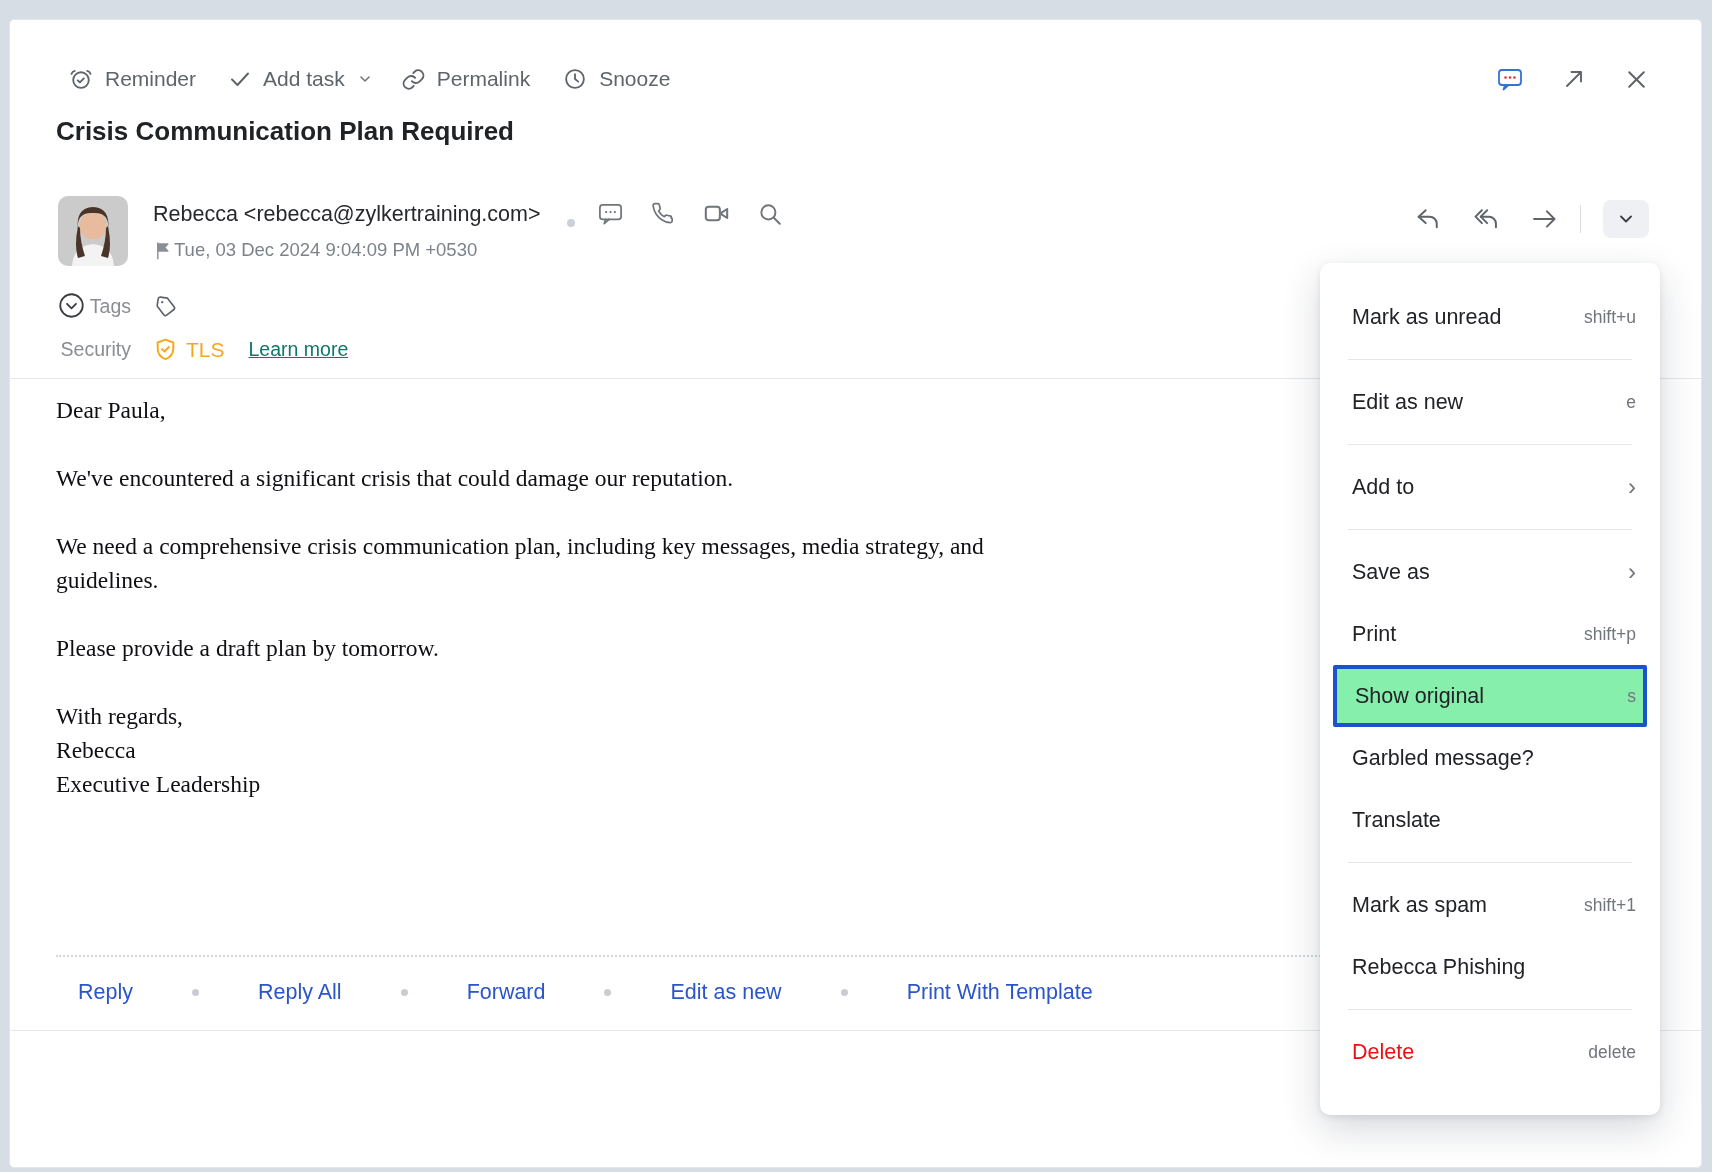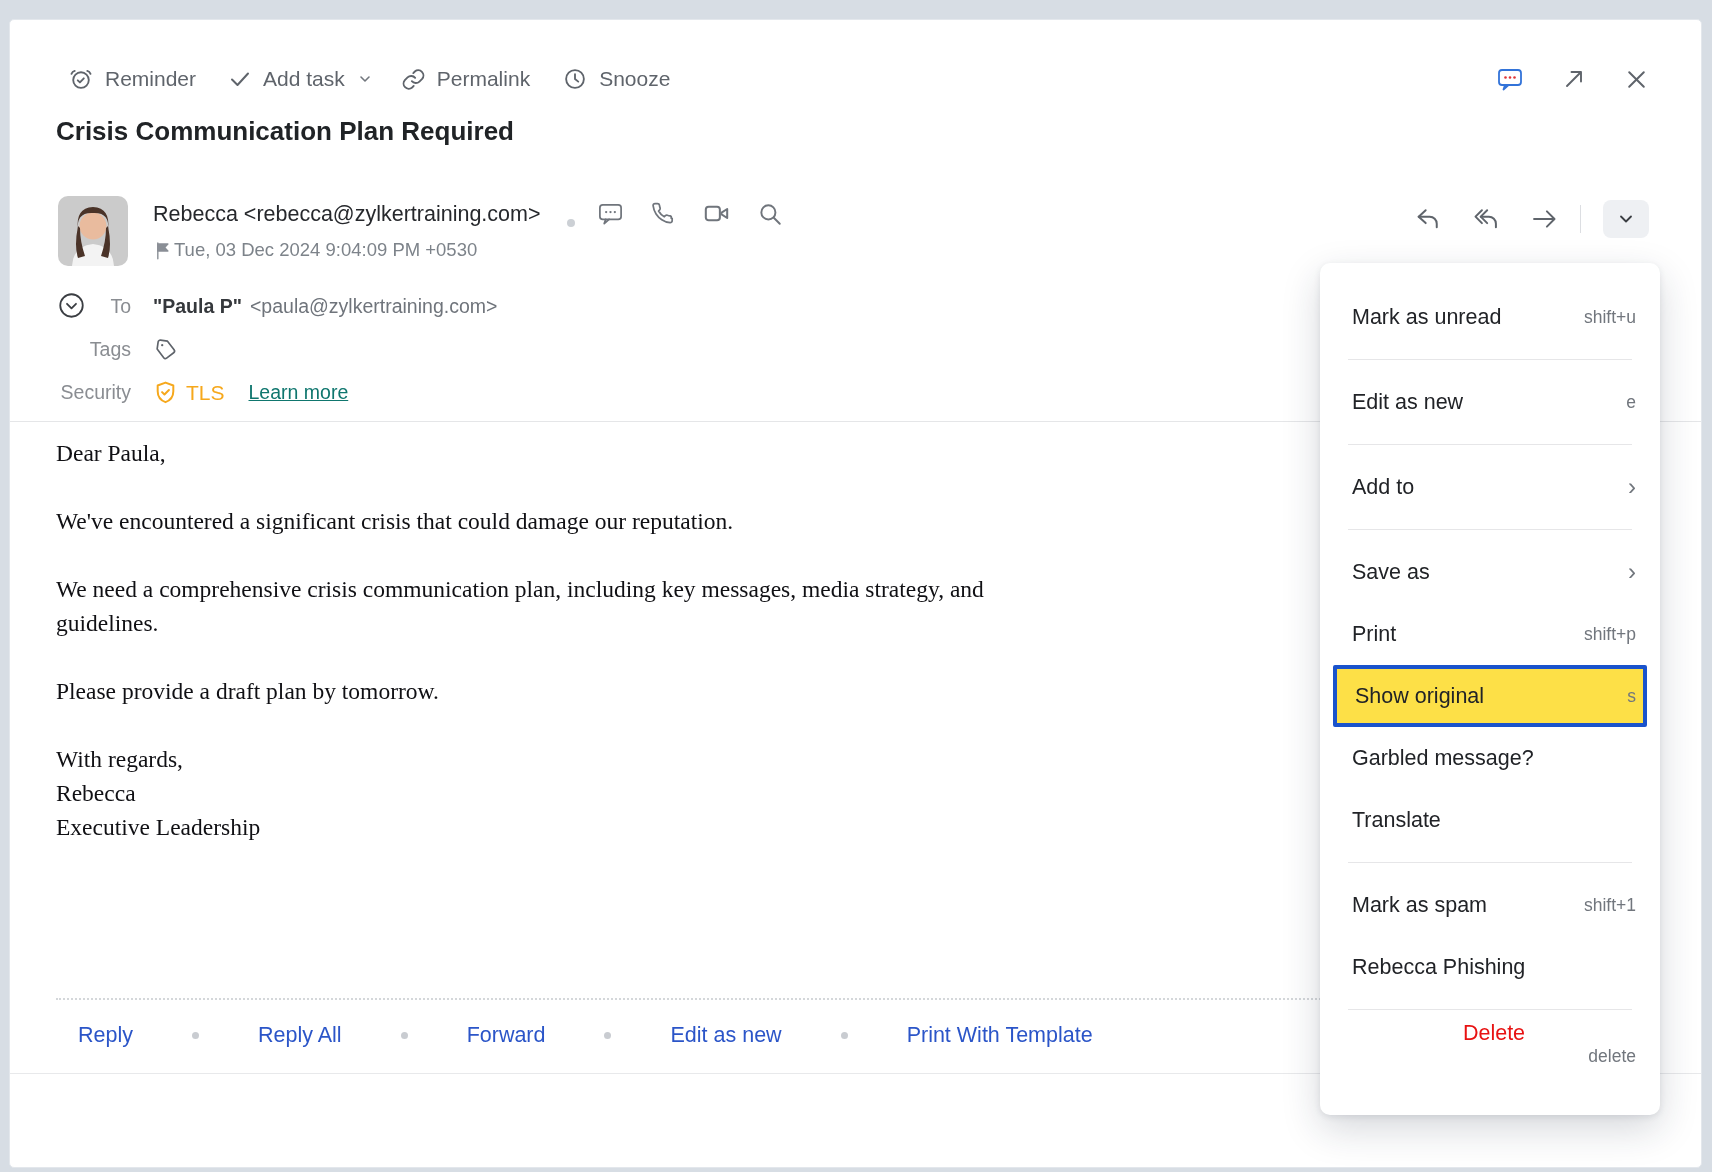--- a/index.html
+++ b/index.html
@@ -77,23 +77,23 @@
 
   
   .menu { position:absolute; left:1320px; top:263px; width:340px; min-height:852px;
           background:#fff; border-radius:10px; z-index:5; padding:23px 0 20px;
           box-shadow:0 2px 6px rgba(30,40,60,.10), 0 14px 38px rgba(30,40,60,.18); }
   .menu-item { height:62px; display:flex; align-items:center; padding:0 24px 0 32px;
                font-size:21.5px; color:#212327; cursor:pointer; }
   .menu-item .shortcut { margin-left:auto; font-size:17.5px; color:#71767d; }
   .menu-item .subarrow { margin-left:auto; font-size:24px; color:#71767d; line-height:1; }
   .menu-sep { height:1px; background:#e6e6e8; margin:11px 28px; }
-  .menu-item.highlight { margin:0 13px; border:4px solid #1a53cb; background:#fde047;
+  .menu-item.highlight { margin:0 13px; border:4px solid #1a53cb; background:#86efac;
                          padding:0 7px 0 18px; border-radius:2px; }
-  .menu-item.danger { color:#e81212;flex-direction:column; }
+  .menu-item.danger { color:#e81212; }
 </style>
 </head>
 <body>
 
 <div class="card">
 
   <div class="toolbar">
     <div class="tb-item">
       <span class="ic">
         <svg width="26" height="26" viewBox="0 0 24 24" fill="none" stroke="currentColor" stroke-width="1.7" stroke-linecap="round" stroke-linejoin="round">
@@ -244,27 +244,20 @@
   </div>
 
   <div class="meta">
     <span class="expander">
       <svg width="27" height="27" viewBox="0 0 24 24" fill="none" stroke="currentColor" stroke-width="1.6" stroke-linecap="round" stroke-linejoin="round">
           <circle cx="12" cy="12" r="10"></circle>
           <path d="M8 10.5l4 4 4-4"></path>
         </svg>
     </span>
     <div class="meta-row">
-      <span class="meta-label">To</span>
-      <span class="meta-value">
-        <span class="to-name">"Paula P"</span>
-        <span class="to-email">&lt;paula@zylkertraining.com&gt;</span>
-      </span>
-    </div>
-    <div class="meta-row">
       <span class="meta-label">Tags</span>
       <span class="meta-value tag-ic">
         <svg width="25" height="25" viewBox="0 0 24 24" fill="none" stroke="currentColor" stroke-width="1.6" stroke-linejoin="round" transform="rotate(8)">
           <path d="M20.2 11.2l-7.4-7.4H6a2 2 0 0 0-2 2v6.8l7.4 7.4a2 2 0 0 0 2.8 0l6-6a2 2 0 0 0 0-2.8z"></path>
           <circle cx="8.3" cy="8.3" r="1.1" fill="currentColor" stroke="none"></circle>
         </svg>
       </span>
     </div>
     <div class="meta-row">
       <span class="meta-label">Security</span>

